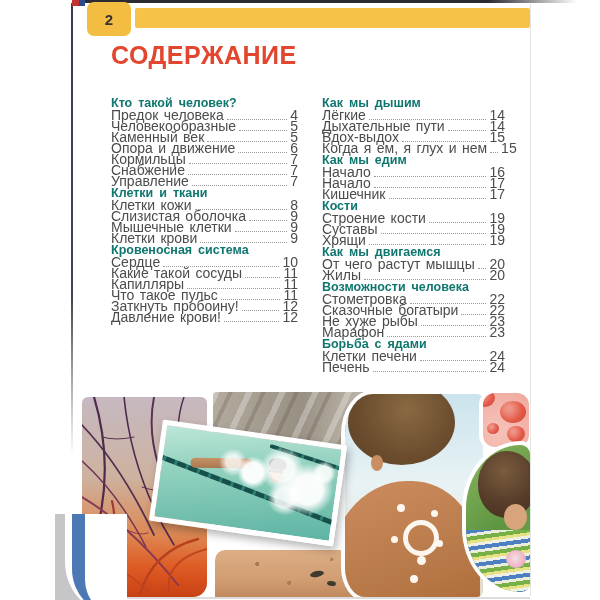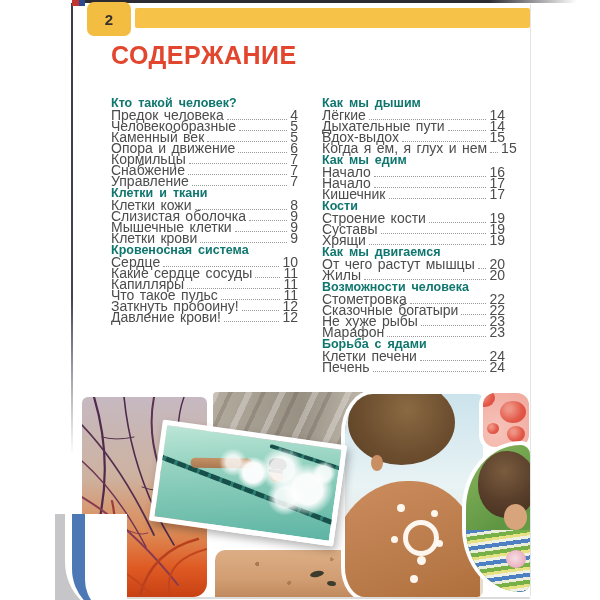--- a/index.html
+++ b/index.html
@@ -191,21 +191,21 @@
       <span class="leader"></span>
       <span class="pg">9</span>
     </div>
     <div class="toc-header">Кровеносная система</div>
     <div class="toc-entry">
       <span class="lbl">Сердце</span>
       <span class="leader"></span>
       <span class="pg">10</span>
     </div>
     <div class="toc-entry">
-      <span class="lbl">Какие сердце сосуды</span>
+      <span class="lbl">Какие такой сосуды</span>
       <span class="leader"></span>
       <span class="pg">11</span>
     </div>
     <div class="toc-entry">
       <span class="lbl">Капилляры</span>
       <span class="leader"></span>
       <span class="pg">11</span>
     </div>
     <div class="toc-entry">
       <span class="lbl">Что такое пульс</span>

